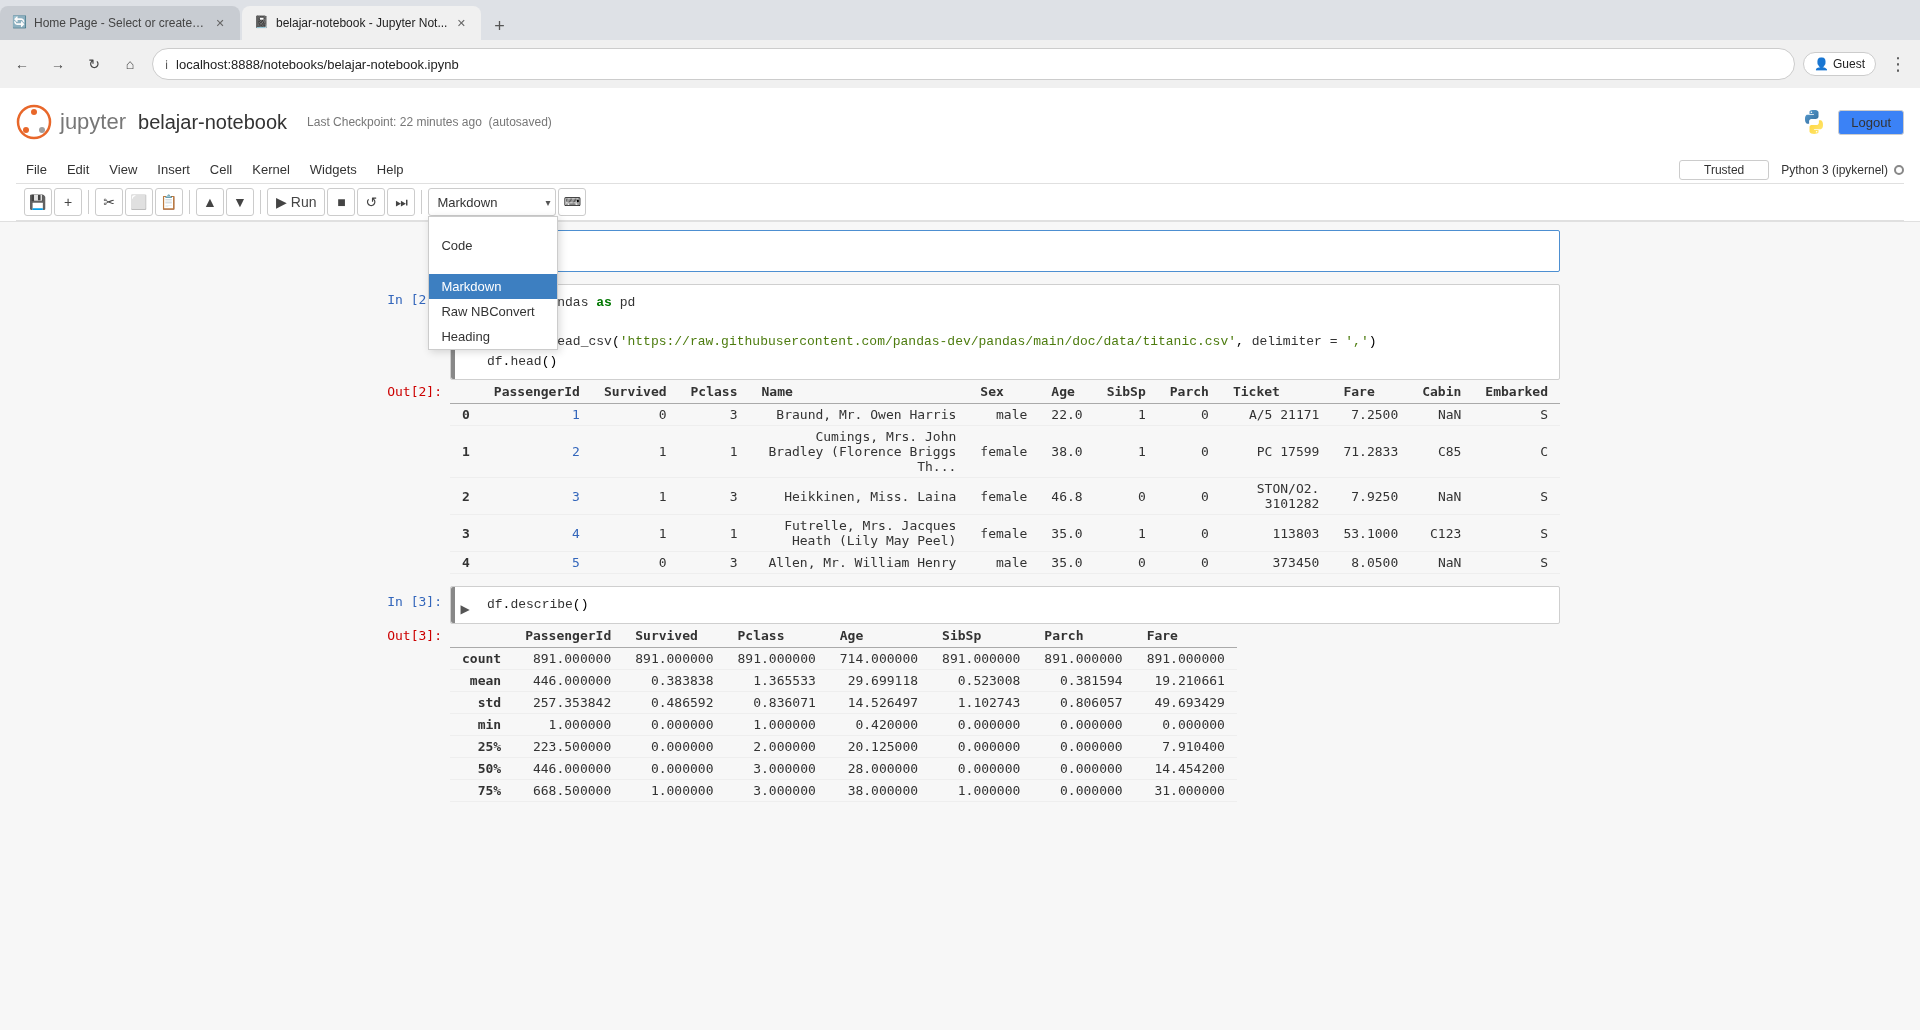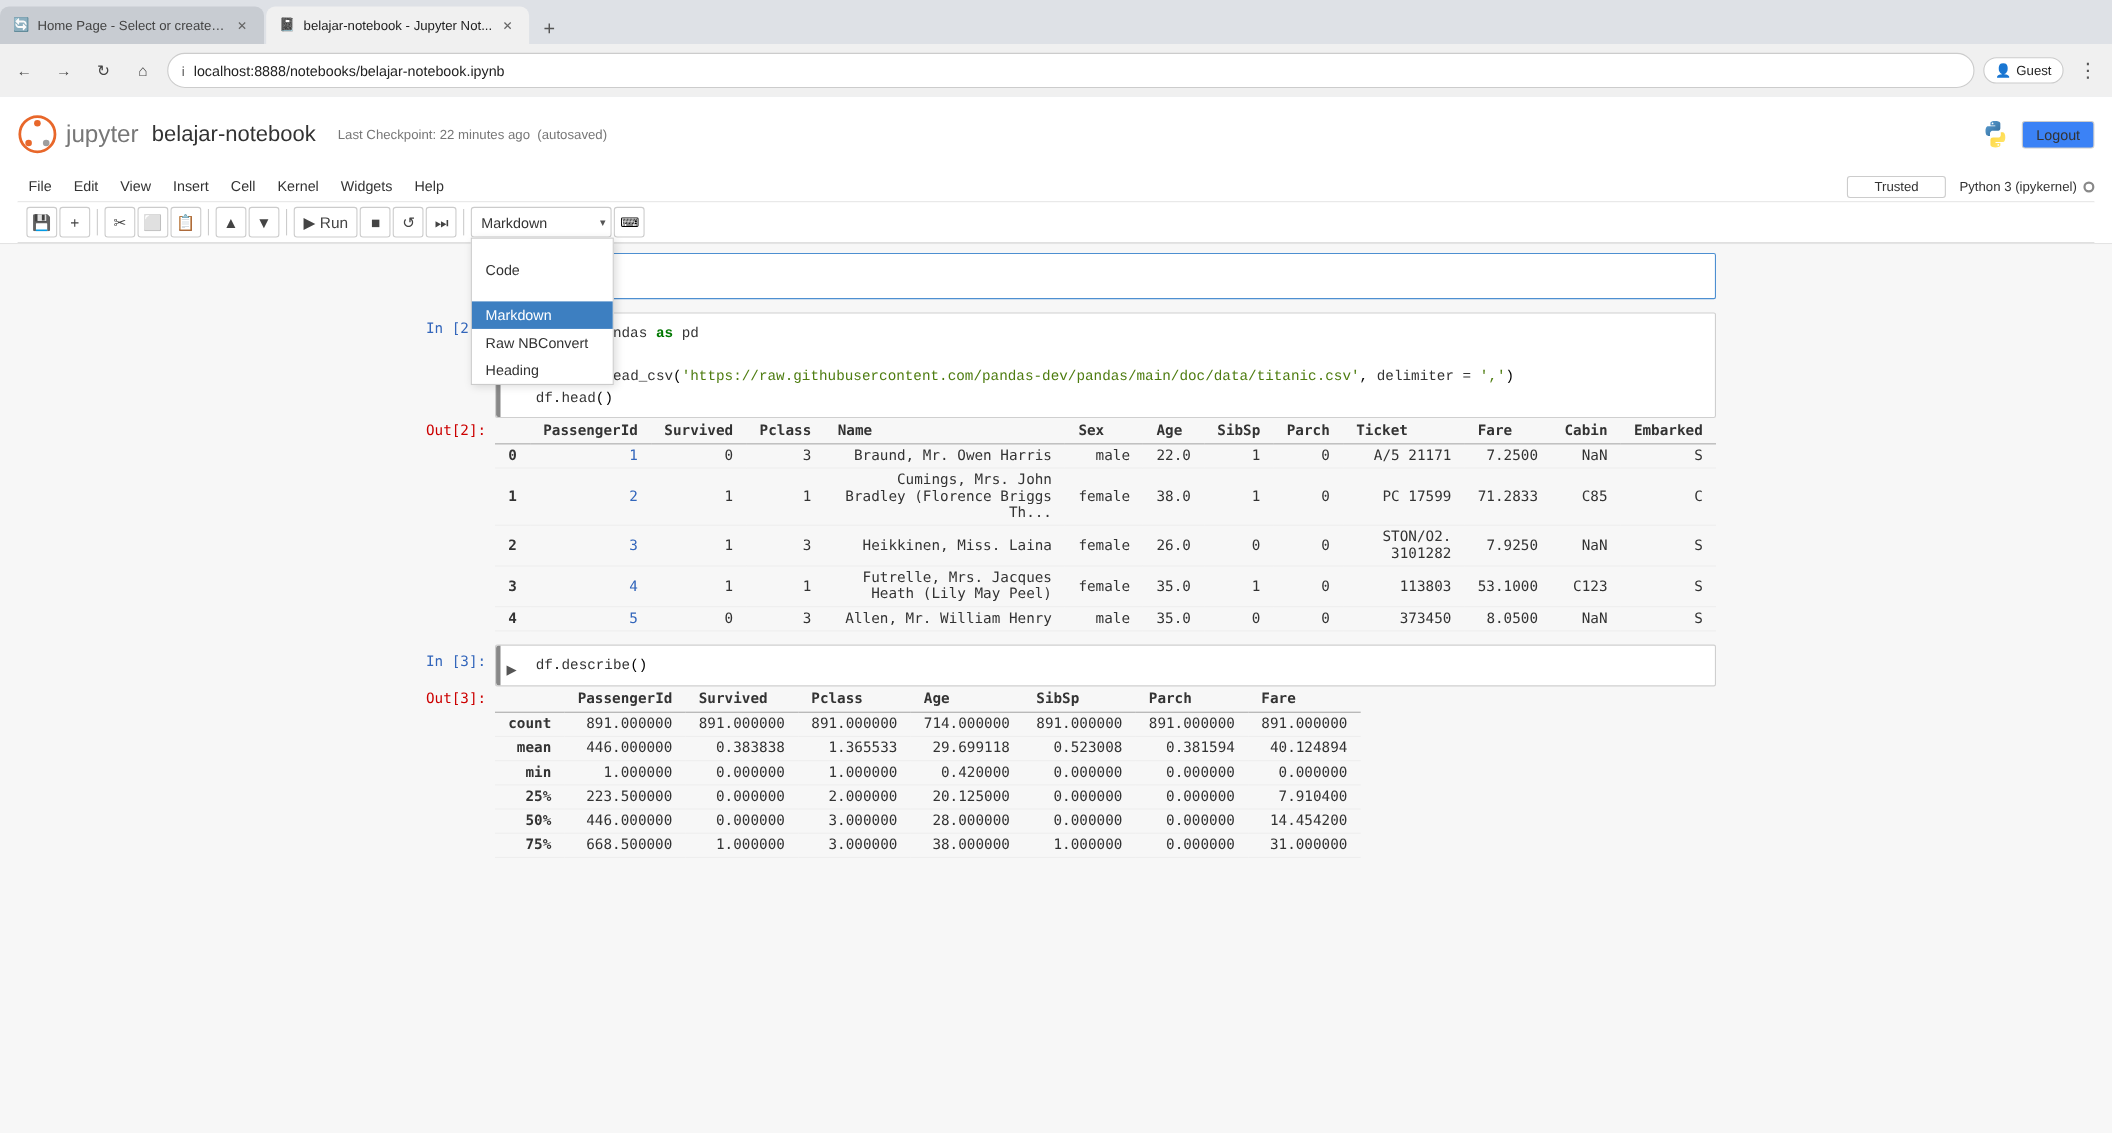--- a/index.html
+++ b/index.html
@@ -314,21 +314,21 @@
                   <td>C85</td>
                   <td>C</td>
               </tr>
               <tr>
                 <td class="idx">2</td>
                 <td><a href="#">3</a></td>
                 <td>1</td>
                   <td>3</td>
                 <td>Heikkinen, Miss. Laina</td>
                 <td>female</td>
-                  <td>26.0</td>
+                  <td>46.8</td>
                   <td>0</td>
                   <td>0</td>
                 <td>STON/O2. 3101282</td>
                   <td>7.9250</td>
                   <td>NaN</td>
                   <td>S</td>
               </tr>
               <tr>
                 <td class="idx">3</td>
                 <td><a href="#">4</a></td>
@@ -407,21 +407,31 @@
                   <td>891.000000</td>
               </tr>
               <tr>
                 <td class="idx">mean</td>
                 <td>446.000000</td>
                   <td>0.383838</td>
                   <td>1.365533</td>
                   <td>29.699118</td>
                   <td>0.523008</td>
                   <td>0.381594</td>
-                  <td>40.124894</td>
+                  <td>19.210661</td>
+              </tr>
+              <tr>
+                <td class="idx">std</td>
+                <td>257.353842</td>
+                  <td>0.486592</td>
+                  <td>0.836071</td>
+                  <td>14.526497</td>
+                  <td>1.102743</td>
+                  <td>0.806057</td>
+                  <td>49.693429</td>
               </tr>
               <tr>
                 <td class="idx">min</td>
                 <td>1.000000</td>
                   <td>0.000000</td>
                   <td>1.000000</td>
                   <td>0.420000</td>
                   <td>0.000000</td>
                   <td>0.000000</td>
                   <td>0.000000</td>

